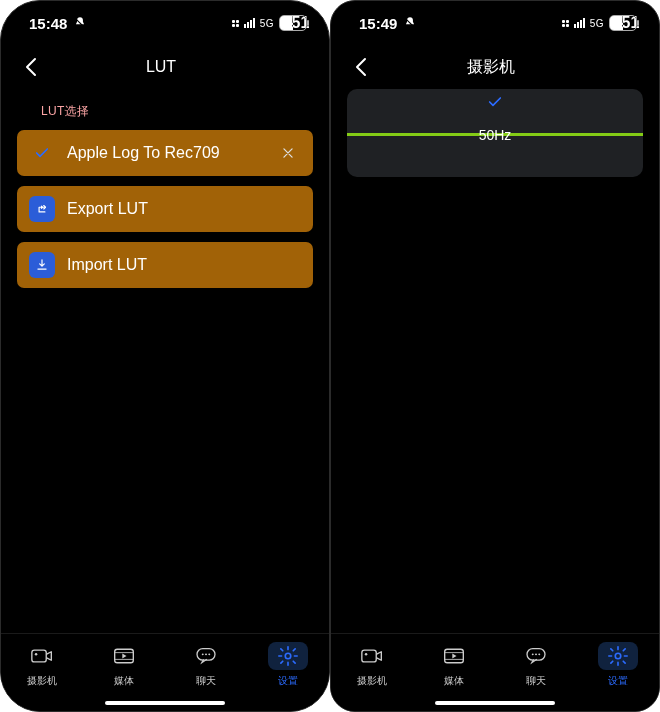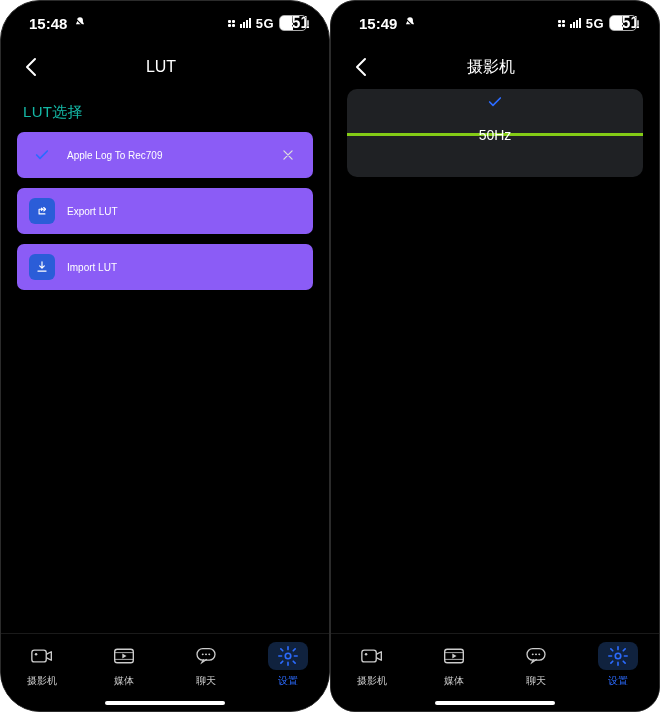--- a/index.html
+++ b/index.html
@@ -14,46 +14,46 @@
   .statusbar {
     display: flex; align-items: center; justify-content: space-between;
     height: 44px; padding: 0 22px 0 28px; font-size: 15px; font-weight: 600;
   }
   .sb-left { display: flex; align-items: center; gap: 6px; }
   .sb-right { display: flex; align-items: center; gap: 5px; }
   .sb-signal { display: inline-flex; align-items: flex-end; gap: 1px; }
   .sb-signal i { width: 2px; background:#fff; display:block; }
   .sb-signal i:nth-child(1){height:4px;} .sb-signal i:nth-child(2){height:6px;}
   .sb-signal i:nth-child(3){height:8px;} .sb-signal i:nth-child(4){height:10px;}
-  .sb-5g { font-size:13px; font-weight:700; letter-spacing:0.5px; }
+  .sb-5g { font-size:10px; font-weight:400; letter-spacing:0.5px; }
   .sb-dots { display:grid; grid-template-columns:repeat(2,3px); grid-auto-rows:3px; gap:1px; }
   .sb-dots i { background:#fff; border-radius:1px; }
   .sb-batt {
     display:inline-flex; align-items:center; border:1px solid #aaa; border-radius:5px;
     padding:1px 5px 1px 20px; font-size:16px; font-weight:700; position:relative; height:16px; width:28px;
     justify-content:center; background:linear-gradient(to right,#fff 51%, transparent 51%);
     color:#000;
   }
   .sb-batt::after { content:""; position:absolute; right:-3px; top:4px; width:2px; height:6px; background:#aaa; border-radius:1px;}
   .sb-batt span{ mix-blend-mode:difference; color:#fff; }
   
   .navheader {
     display:flex; align-items:center; height:44px; position:relative; padding:0 14px;
   }
   .navtitle {
     position:absolute; left:0; right:8px; text-align:center; font-size:16px; font-weight:500;
   }
   .backbtn { width:32px; height:32px; display:flex; align-items:center; justify-content:center; }
   
-  .sect-label { padding: 14px 22px 10px; font-size:15px; color:#14b8a6; letter-spacing:0.3px; }
+  .sect-label { padding: 14px 40px 10px; font-size:12px; color:#fca5a5; letter-spacing:0.3px; }
   
   .list { padding: 0 16px; display:flex; flex-direction:column; gap:10px; }
   .card {
-    background:#8b5cf6; border-radius:7px; display:flex; align-items:center;
-    height:46px; padding:0 12px; font-size:10px; gap:12px;
+    background:#a16207; border-radius:7px; display:flex; align-items:center;
+    height:46px; padding:0 12px; font-size:16px; gap:12px;
   }
   .card .iconbox {
     width:26px; height:26px; border-radius:6px; background:#2b5dd8;
     display:flex; align-items:center; justify-content:center; flex:0 0 26px;
   }
   .card .check { width:26px; display:flex; align-items:center; justify-content:center; flex:0 0 26px; color:#2b6bff;}
   .card .lbl { flex:1; }
   .card .close { width:26px; display:flex; align-items:center; justify-content:center; flex:0 0 26px; color:#ddd;}
   
   .group { margin:0 16px; background:#1f2124; border-radius:10px; overflow:hidden; }

